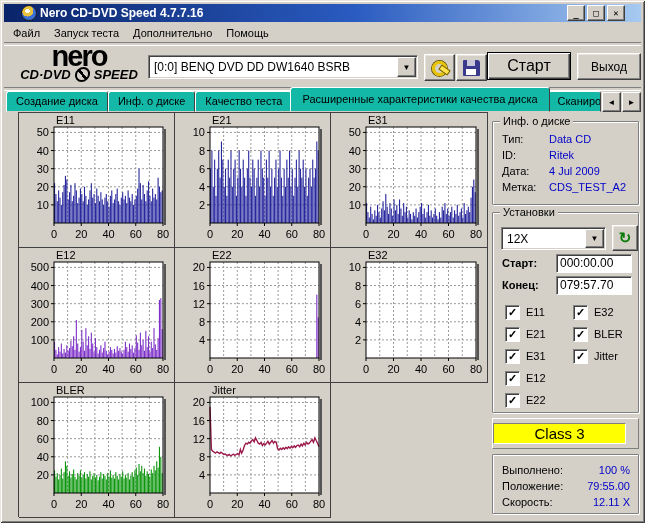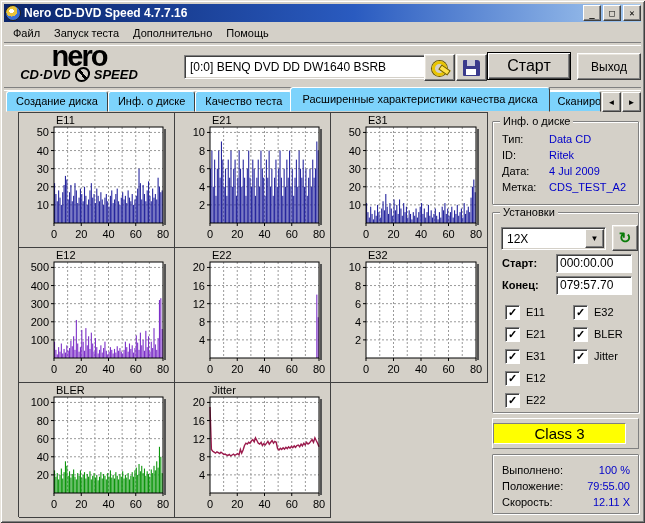--- a/index.html
+++ b/index.html
@@ -8,21 +8,21 @@
     background:#D4D0C8;
     font-family:"Liberation Sans",sans-serif;font-size:11px;color:#000;
     -webkit-font-smoothing:none;
   }
   .win-frame{position:absolute;inset:0;pointer-events:none;z-index:50;
     box-shadow:inset 1px 1px 0 #e8e4dc, inset -1px -1px 0 #404040,
                inset 2px 2px 0 #fff,   inset -2px -2px 0 #808080;}
   
   .titlebar{position:absolute;left:4px;top:4px;right:4px;height:18px;
     background:linear-gradient(90deg,#0A246A 0%,#2a5bc0 55%,#A6CAF0 100%);
-    display:flex;align-items:center;padding:0 0;}
+    display:flex;align-items:center;padding:0 16px;}
   .app-icon{width:14px;height:14px;border-radius:50%;
     background:radial-gradient(circle at 40% 35%,#fff 0 18%,#e8c23a 19% 45%,#3a6fd8 46% 100%);
     border:1px solid #222;margin:0 3px 0 1px;flex:0 0 auto;}
   .title-text{color:#fff;font-weight:bold;font-size:12px;flex:1;white-space:nowrap;overflow:hidden;}
   .tb-btn{width:16px;height:14px;background:#D4D0C8;margin-left:2px;flex:0 0 auto;
     border:1px solid;border-color:#fff #404040 #404040 #fff;
     box-shadow:inset -1px -1px 0 #808080;
     display:flex;align-items:center;justify-content:center;
     font-family:"DejaVu Sans Mono",monospace;font-size:9px;font-weight:bold;line-height:1;}
   .glyph-min{align-self:flex-end;margin-bottom:1px;}
@@ -34,38 +34,38 @@
   
   .logo{position:absolute;left:14px;top:45px;width:130px;text-align:center;}
   .logo-nero{font-weight:bold;font-size:29px;line-height:22px;letter-spacing:-2px;}
   .logo-sub{font-weight:bold;font-style:italic;font-size:13px;letter-spacing:0px;
     display:flex;align-items:center;justify-content:center;gap:4px;}
   .disc-glyph{display:inline-block;width:11px;height:11px;border:2px solid #000;border-radius:50%;
     background:linear-gradient(45deg,transparent 42%,#000 42% 58%,transparent 58%);transform:skewX(-8deg);}
   .combo{position:absolute;background:#fff;display:flex;align-items:stretch;
     border:1px solid;border-color:#808080 #fff #fff #808080;
     box-shadow:inset 1px 1px 0 #404040, inset -1px -1px 0 #D4D0C8;}
-  .combo-main{left:148px;top:55px;width:268px;height:22px;margin-left:36px;}
+  .combo-main{left:148px;top:55px;width:268px;height:22px;}
   .combo-text{flex:1;align-self:center;padding:0 5px;font-size:12px;white-space:nowrap;overflow:hidden;}
   .combo-btn{width:17px;margin:1px;background:#D4D0C8;
     border:1px solid;border-color:#fff #404040 #404040 #fff;
     box-shadow:inset -1px -1px 0 #808080;
     display:flex;align-items:center;justify-content:center;font-size:8px;}
   .btn{background:#D4D0C8;border:1px solid;border-color:#fff #404040 #404040 #fff;
     box-shadow:inset -1px -1px 0 #808080, inset 1px 1px 0 #e8e4dc;
     display:flex;align-items:center;justify-content:center;position:absolute;}
   .btn-default{border:1px solid #000;
     box-shadow:inset 1px 1px 0 #fff, inset -1px -1px 0 #404040, inset -2px -2px 0 #808080;}
   .btn-start{left:487px;top:52px;width:82px;height:26px;font-size:16px;}
   .btn-exit{left:577px;top:53px;width:62px;height:25px;font-size:12px;}
   .btn-icon1{left:424px;top:54px;width:29px;height:25px;}
   .btn-icon2{left:456px;top:54px;width:29px;height:25px;}
   
   .tabbar{position:absolute;left:6px;top:89px;right:4px;height:23px;display:flex;align-items:flex-end;}
-  .tab{height:19px;line-height:19px;padding:0 9px;background:#7dd3fc;position:relative;
+  .tab{height:19px;line-height:19px;padding:0 9px;background:#14b8a6;position:relative;
     border:1px solid;border-color:#fff #404040 #D4D0C8 #fff;
     border-top-left-radius:3px;border-top-right-radius:3px;white-space:nowrap;}
   .tab.active{height:23px;line-height:22px;padding:0 11px;z-index:2;margin:0 -2px;}
   .tab.clipped{max-width:46px;overflow:hidden;}
   .tab-scroll{position:relative;width:17px;height:18px;margin-left:1px;flex:0 0 auto;
     background:#D4D0C8;border:1px solid;border-color:#fff #404040 #404040 #fff;
     box-shadow:inset -1px -1px 0 #808080;display:flex;align-items:center;justify-content:center;
     font-size:8px;}
   
   .charts{position:absolute;left:18px;top:112px;width:470px;height:405px;

